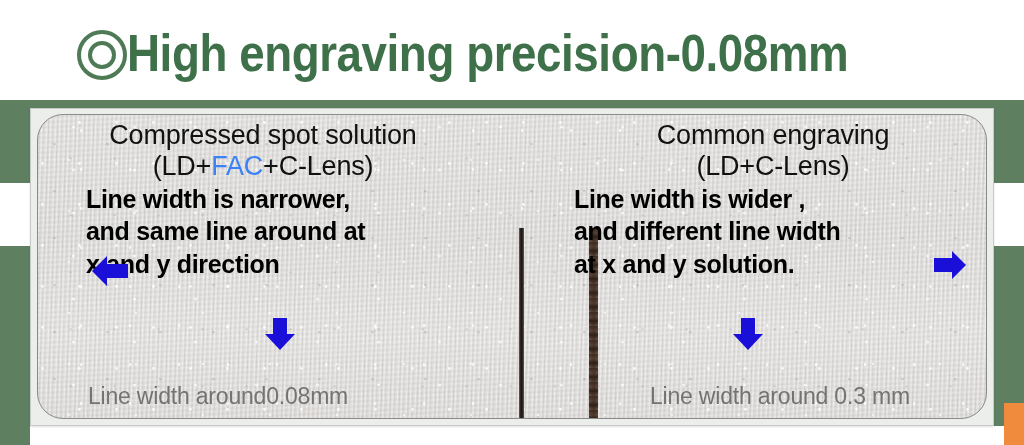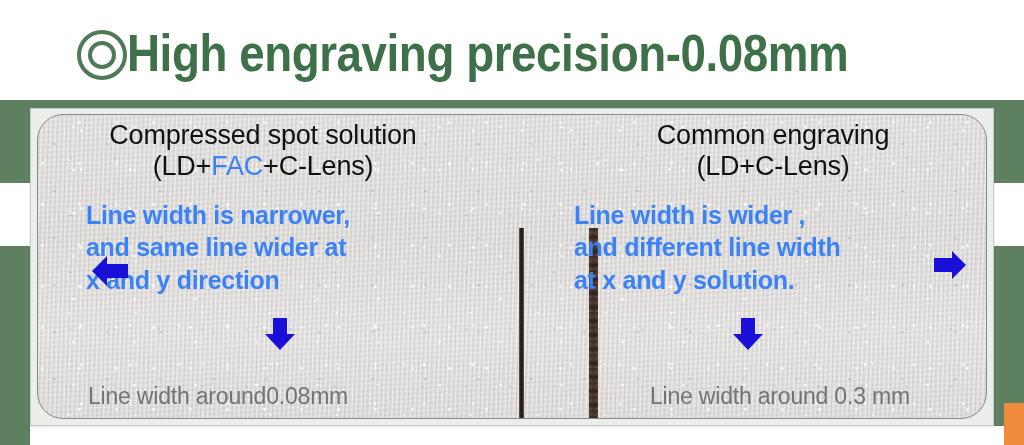--- a/index.html
+++ b/index.html
@@ -161,24 +161,23 @@
   .panel-subtitle {
     font-size: 27px;
     color: #111111;
     line-height: 1.16;
     margin: 0;
     letter-spacing: -0.2px;
   }
   .accent-red { color: #3b82f6; }
 
   .panel-body {
-    margin-top: 16px;
     font-size: 25px;
     font-weight: bold;
-    color: #3b82f6;
+    color: #000000;
     line-height: 1.30;
     letter-spacing: -0.3px;
   }
   .panel-body div { white-space: nowrap; }
   #panel-left .panel-body  { text-align: left; padding-left: 38px; }
   #panel-right .panel-body { text-align: left; padding-left: 16px; }
 
   
   .arrow { position: absolute; }
   .arrow svg { display: block; }
@@ -223,21 +222,21 @@
 
     <div class="engrave" id="line-right-vert"></div>
 
   </div>
 
   <div class="panel" id="panel-left">
     <div class="panel-title">Compressed spot solution</div>
     <div class="panel-subtitle"><span>(LD+</span><span class="accent-red">FAC</span><span>+C-Lens)</span></div>
     <div class="panel-body">
       <div>Line width is narrower,</div>
-      <div>and same line wider at</div>
+      <div>and same line around at</div>
       <div>x and y direction</div>
     </div>
   </div>
 
   <div class="panel" id="panel-right">
     <div class="panel-title">Common engraving</div>
     <div class="panel-subtitle">(LD+C-Lens)</div>
     <div class="panel-body">
       <div>Line width is wider ,</div>
       <div>and different line width</div>

